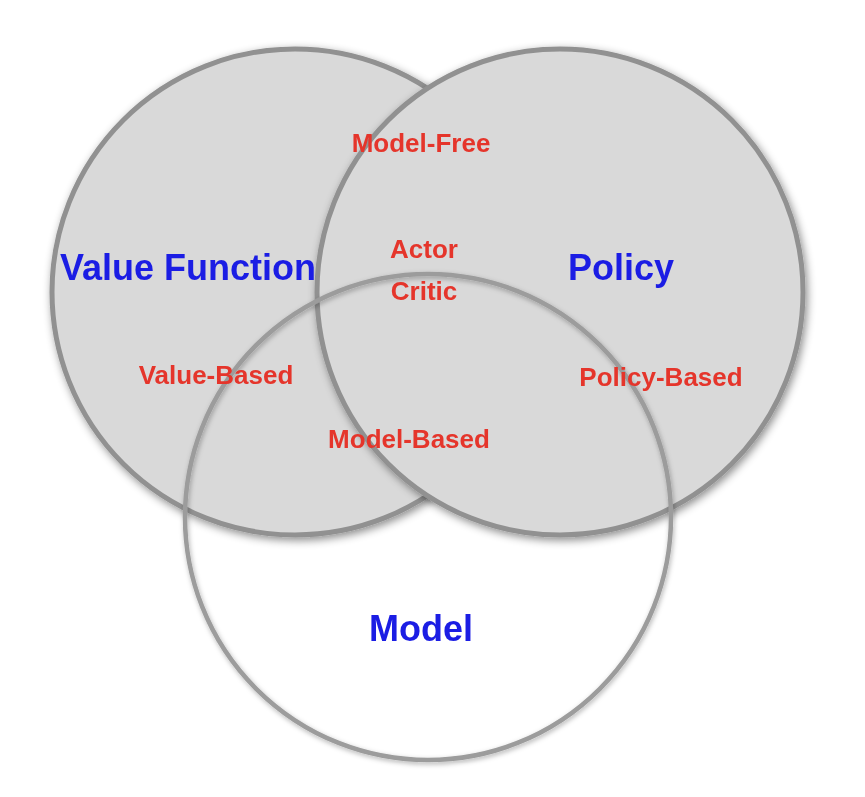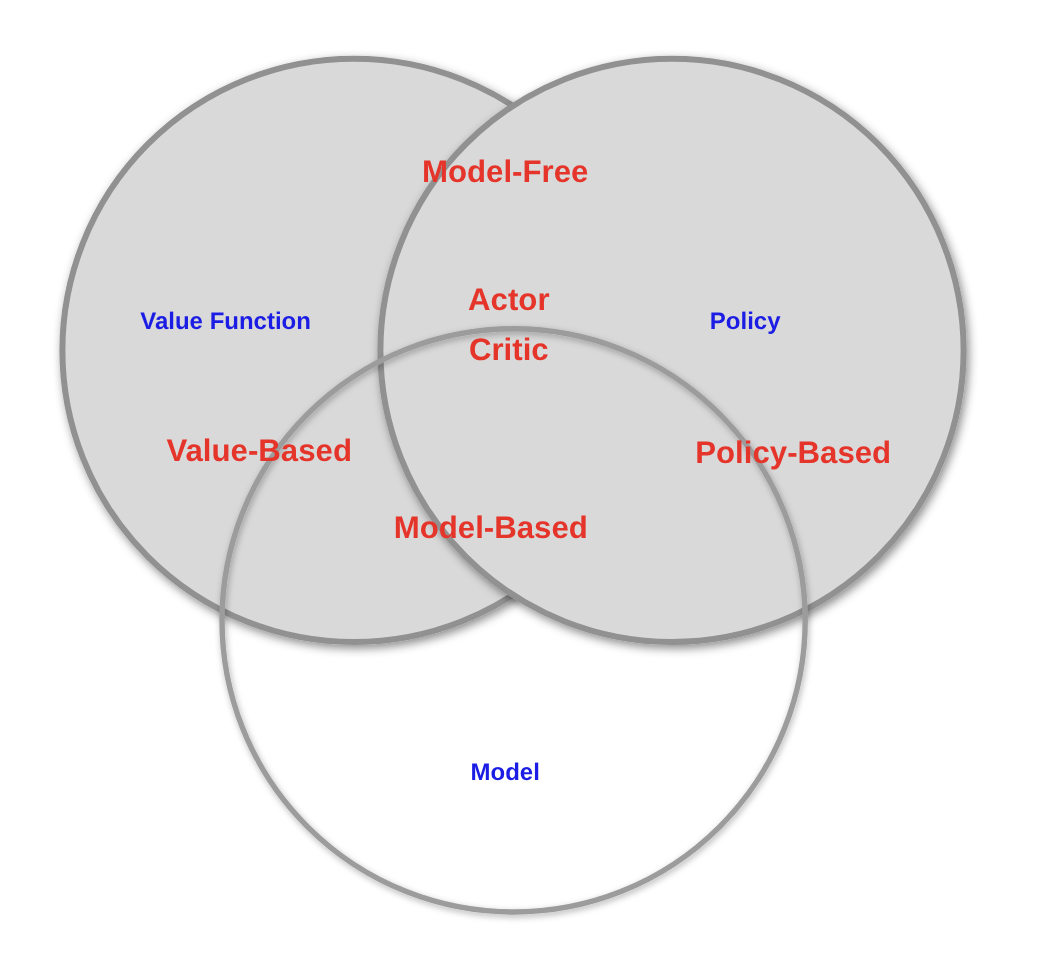--- a/index.html
+++ b/index.html
@@ -37,36 +37,36 @@
   .label {
     position: absolute;
     transform: translate(-50%, -50%);
     font-weight: bold;
     white-space: nowrap;
     letter-spacing: 0px;
     line-height: 1;
   }
   .label.category {
     color: var(--category-text, #1b1de4);
-    font-size: 20px;
+    font-size: 36px;
   }
   .label.method {
     color: var(--method-text, #e5352b);
     font-size: 26px;
   }
   
   .pos-model-free    { left: 421px; top: 143px; }
   .pos-value-function{ left: 188px; top: 268px; }
   .pos-actor         { left: 424px; top: 249px; }
   .pos-critic        { left: 424px; top: 291px; text-align: center; }
   .pos-policy        { left: 621px; top: 268px; }
   .pos-value-based   { left: 216px; top: 375px; }
   .pos-policy-based  { left: 646px; top: 377px; margin-left: 15px; }
   .pos-model-based   { left: 409px; top: 439px; }
-  .pos-model         { left: 421px; top: 644px; }
+  .pos-model         { left: 421px; top: 629px; }
 </style>
 </head>
 <body>
 
 <div class="stage">
 
   <svg viewBox="0 0 865 797">
     <defs>
       <filter id="circleShadow" x="-15%" y="-15%" width="130%" height="130%">
         <feDropShadow dx="2" dy="3" stdDeviation="4" flood-color="#000000" flood-opacity="0.45"></feDropShadow>

